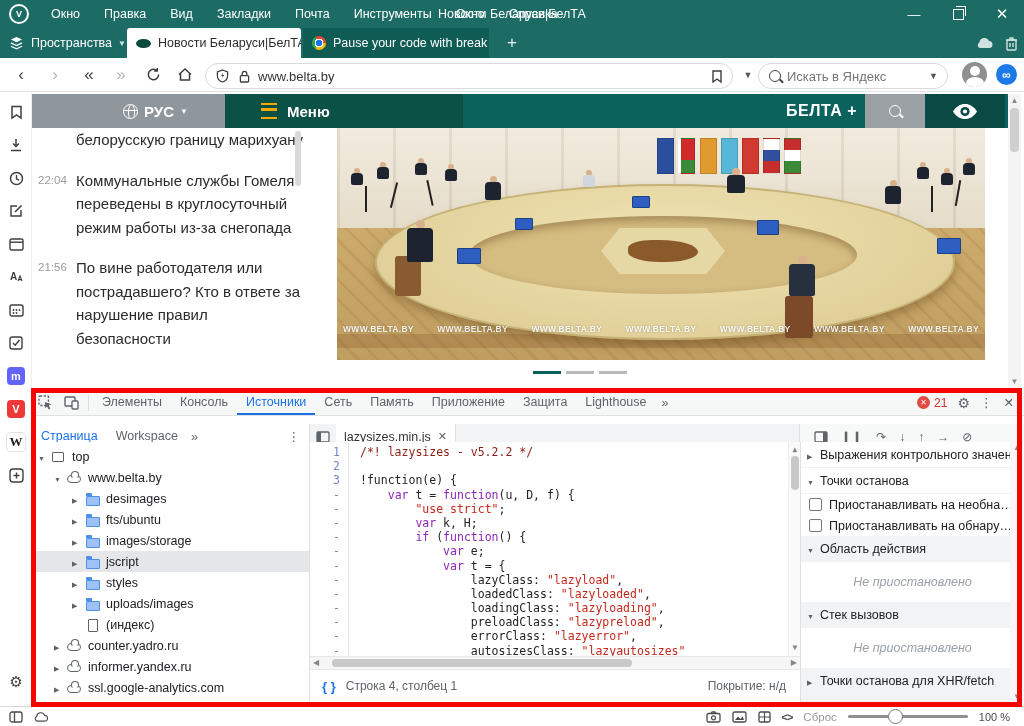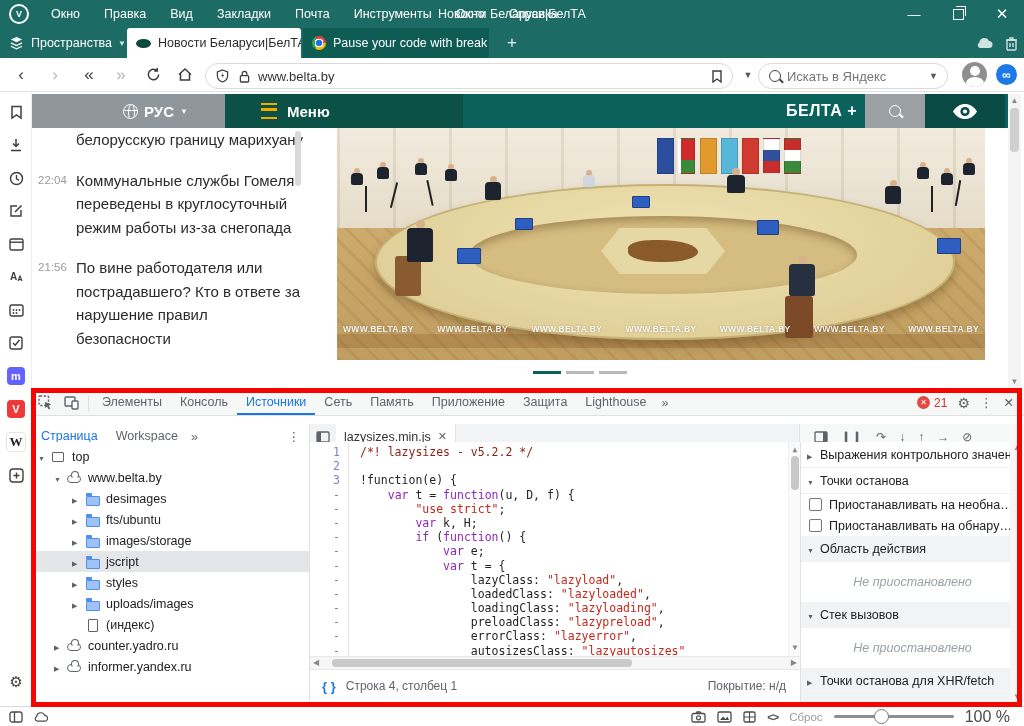--- a/index.html
+++ b/index.html
@@ -162,21 +162,21 @@
   #dbg-scroll{position:absolute;left:978px;top:52px;width:14px;height:260px;background:#f7f7f7;}
   
   #annotation{position:absolute;left:31px;top:388px;width:991px;height:319px;border:5px solid #f50400;box-sizing:border-box;z-index:60;pointer-events:none;}
   
   #statusbar{position:absolute;left:0;top:706px;width:1024px;height:20px;background:#fff;border-top:1px solid #d9d9d9;box-sizing:border-box;display:flex;align-items:center;color:#5a5a5a;}
   .stic{display:flex;align-items:center;justify-content:center;width:24px;color:#4a4a4a;}
   #st-right{margin-left:auto;display:flex;align-items:center;gap:11px;padding-right:14px;}
   #reset-label{color:#9a9a9a;font-size:11.5px;}
   #zoom-slider{width:120px;height:3px;background:#8f8f8f;border-radius:2px;position:relative;}
   #zoom-knob{position:absolute;left:40px;top:-6.5px;width:15px;height:15px;border-radius:50%;background:#fff;border:1.5px solid #777;box-sizing:border-box;}
-  #zoom-val{font-size:16px;color:#4a4a4a;}
+  #zoom-val{font-size:11px;color:#4a4a4a;}
   svg{display:block;}
 </style>
 </head>
 <body>
 
 <div id="titlebar">
   <span class="vlogo">V</span>
   <div style="display:flex">
 
   <span class="menu-item">Окно</span>
@@ -636,20 +636,25 @@
         <span class="ic cloud"></span>
         <span>counter.yadro.ru</span>
       </div>
 
       <div class="trow d1">
         <span class="arr r"></span>
         <span class="ic cloud"></span>
         <span>informer.yandex.ru</span>
       </div>
 
+      <div class="trow d1">
+        <span class="arr r"></span>
+        <span class="ic cloud"></span>
+        <span>ssl.google-analytics.com</span>
+      </div>
     </div>
 
   <div id="dt-editor">
     <div id="editor-gutter">
         <div class="ln">1</div>
         <div class="ln">2</div>
         <div class="ln">3</div>
         <div class="ln">-</div>
         <div class="ln">-</div>
         <div class="ln">-</div>

